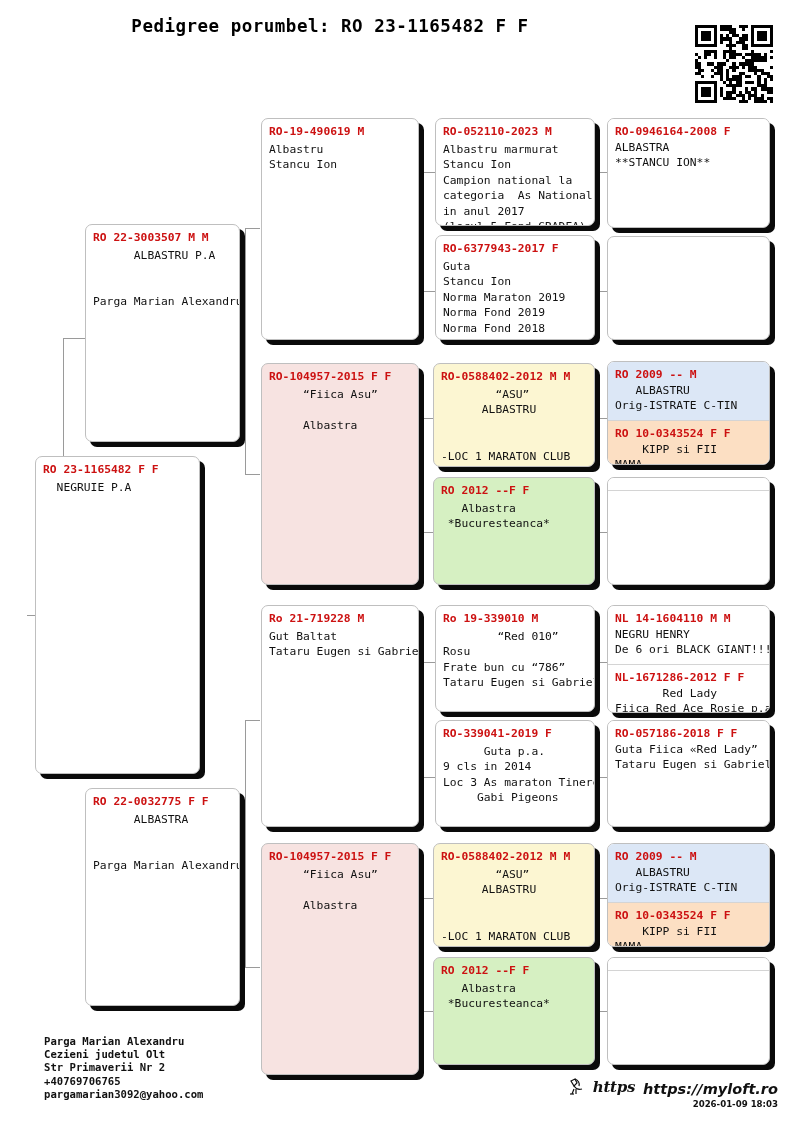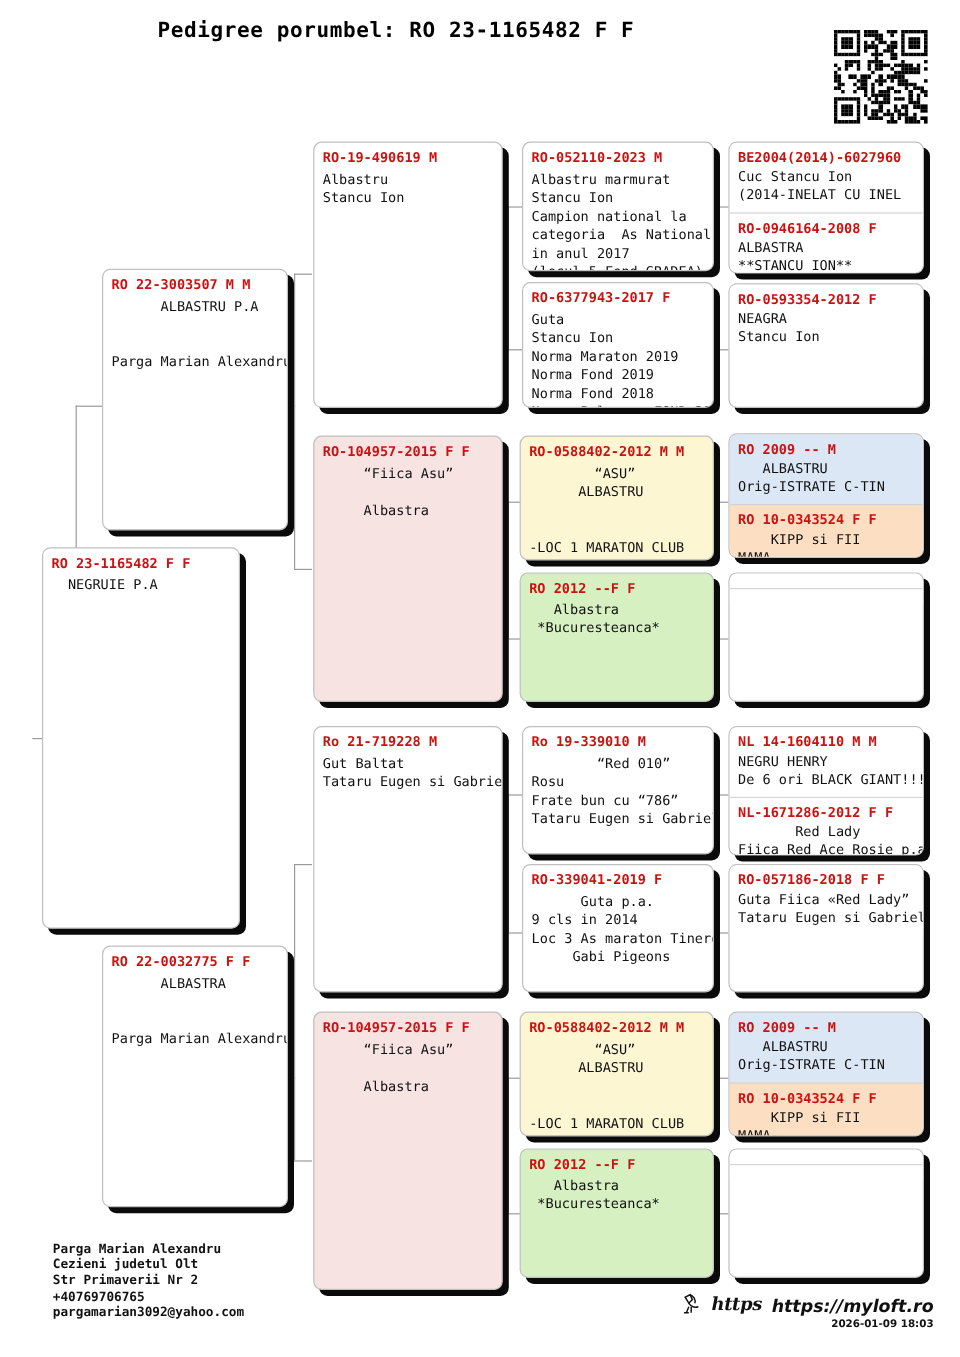--- a/index.html
+++ b/index.html
@@ -959,37 +959,27 @@
 <div class="card bg-green" style="left:433px; top:957px; width:162px; height:108px;">
   <div class="sect">
     <div class="ring">RO 2012 --F F</div>
     <div class="lines">   Albastra
  *Bucuresteanca*</div>
   </div>
 </div>
 
 <div class="card" style="left:607px; top:118px; width:163px; height:110px;">
   <div class="sect bg-white">
-    <div class="ring">BE2004(2014)-6027960</div>
-    <div class="lines tight">Cuc Stancu Ion
-(2014-INELAT CU INEL</div>
-  </div>
-  <div class="sect bg-white">
     <div class="ring">RO-0946164-2008 F</div>
     <div class="lines tight">ALBASTRA
 **STANCU ION**</div>
   </div>
 </div>
 
 <div class="card" style="left:607px; top:236px; width:163px; height:104px;">
-  <div class="sect bg-white">
-    <div class="ring">RO-0593354-2012 F</div>
-    <div class="lines tight">NEAGRA
-Stancu Ion</div>
-  </div>
 </div>
 
 <div class="card" style="left:607px; top:361px; width:163px; height:104px;">
   <div class="sect bg-blue">
     <div class="ring">RO 2009 -- M</div>
     <div class="lines tight">   ALBASTRU
 Orig-ISTRATE C-TIN</div>
   </div>
   <div class="sect bg-orange">
     <div class="ring">RO 10-0343524 F F</div>

